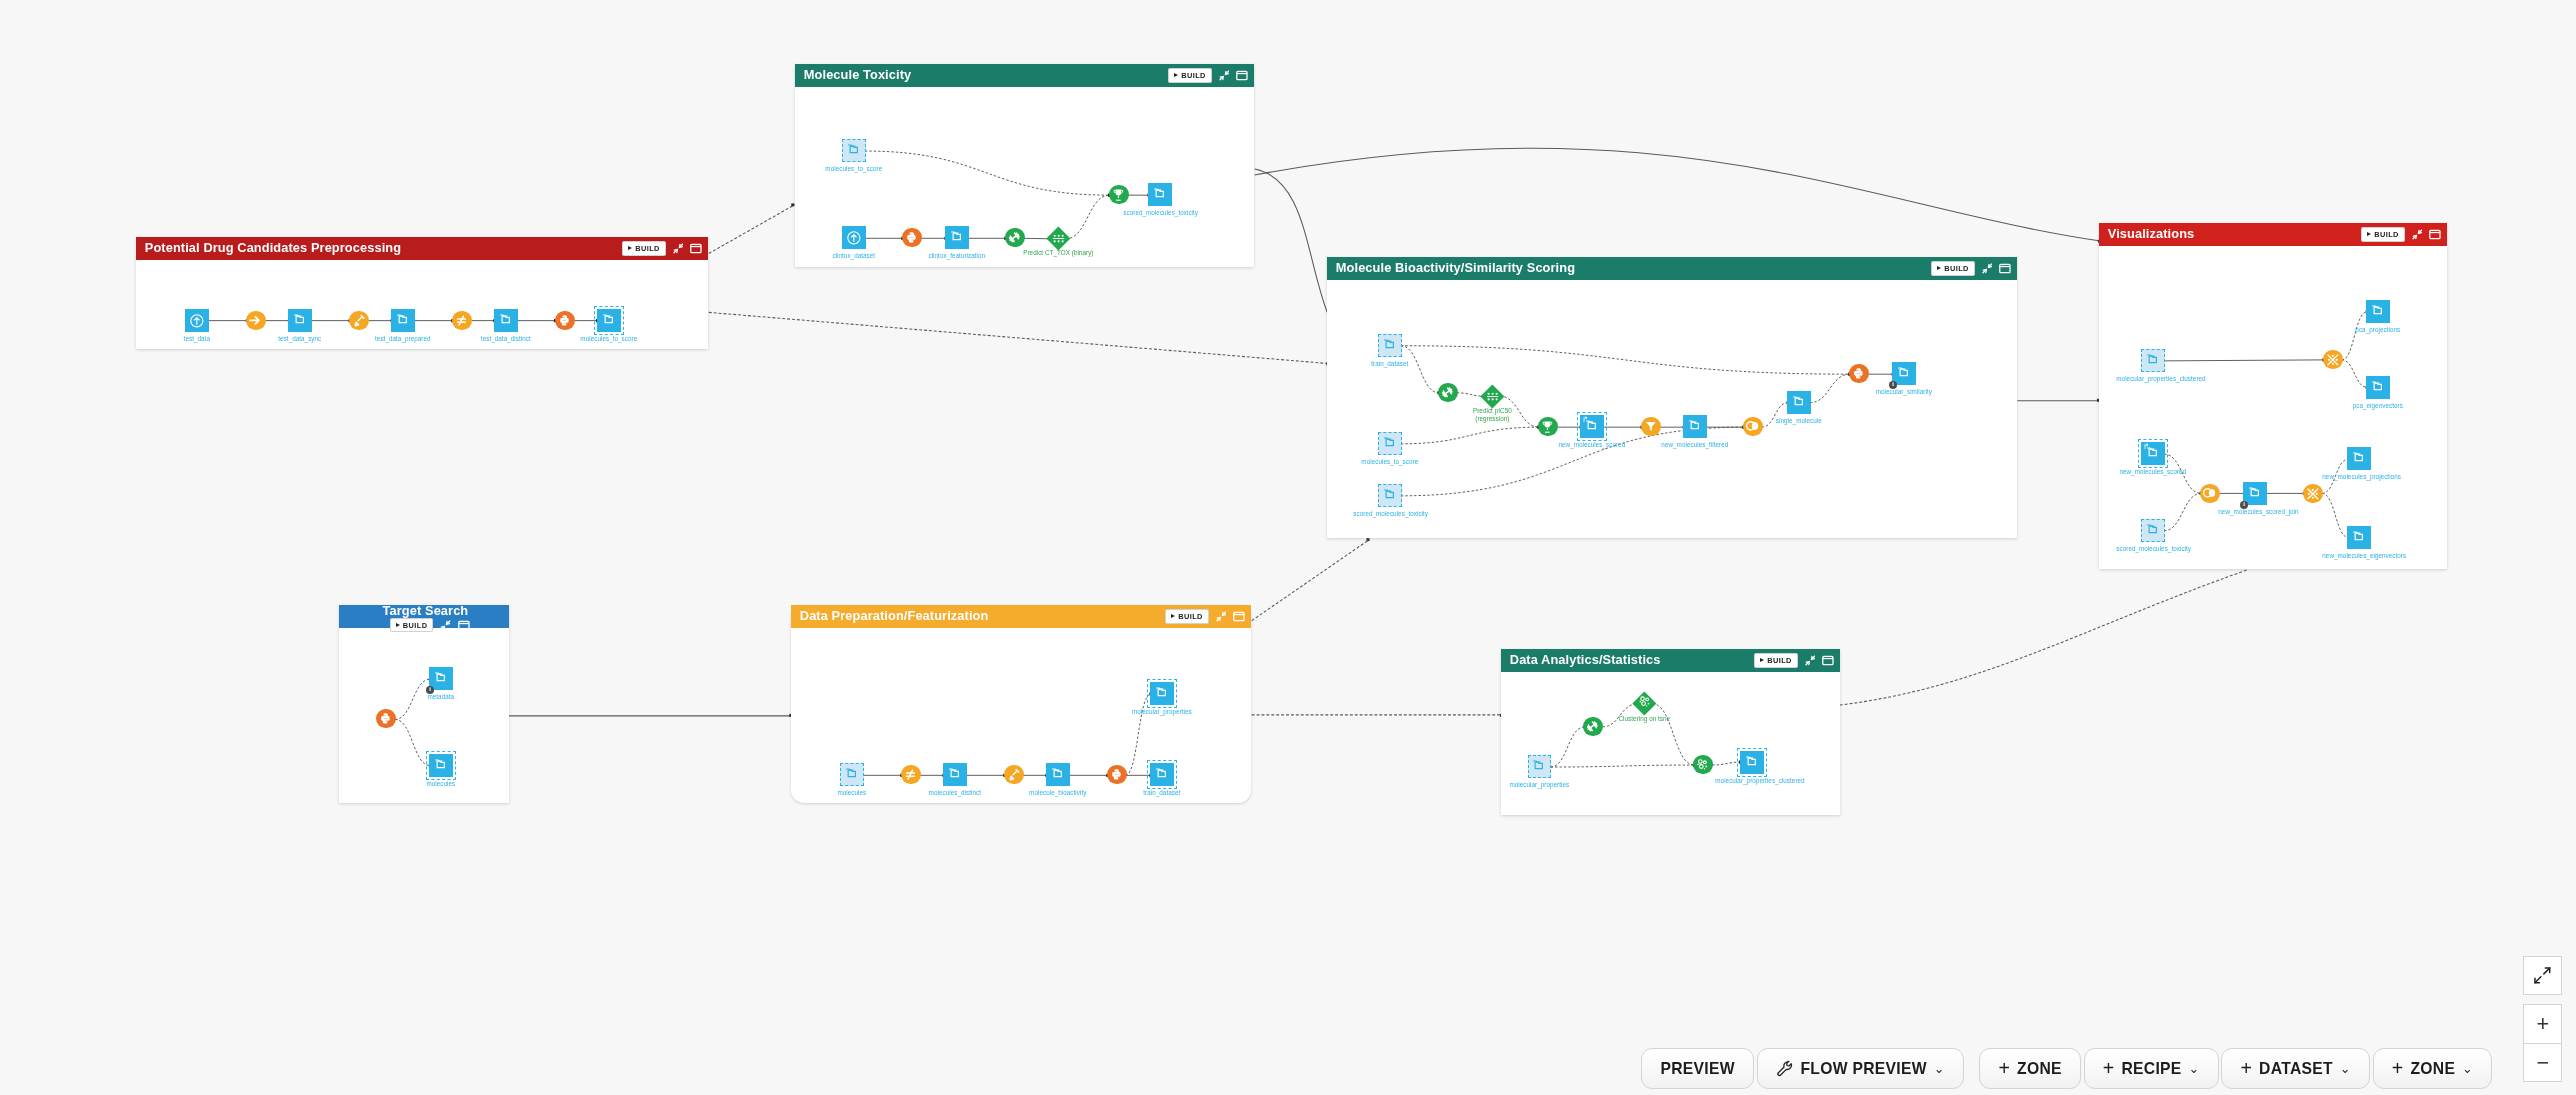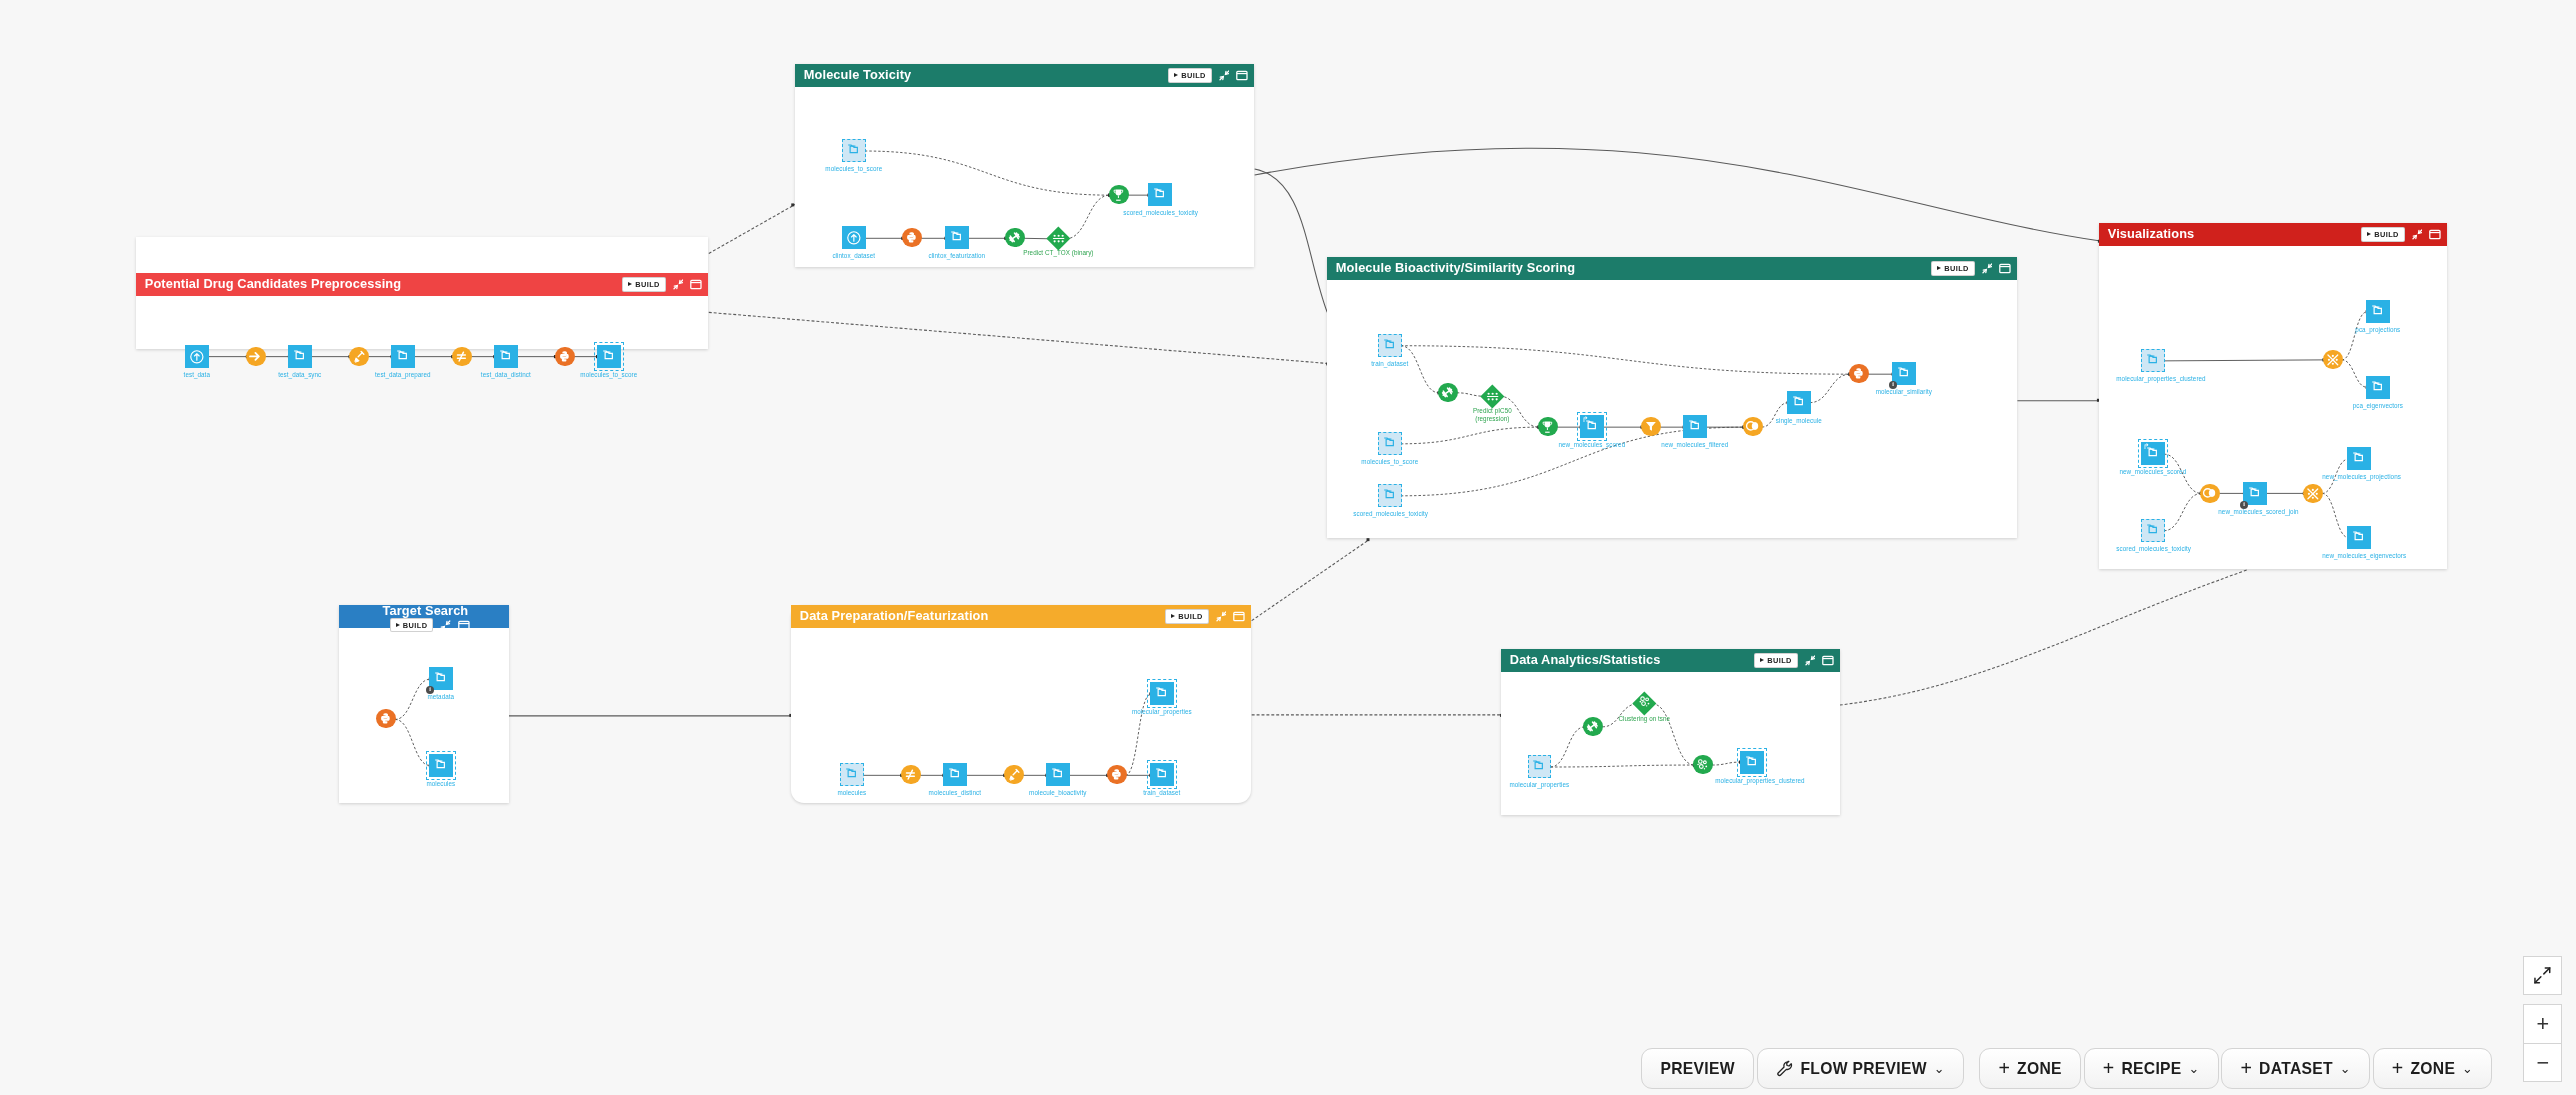--- a/index.html
+++ b/index.html
@@ -334,21 +334,21 @@
       <path d="M3.2 2.2h3l1 1.2h3.4v5.4H3.2z"></path>
       <path d="M1.2 1.0h3l1 1.2h3.4"></path>
     </g>
               </svg>
             </div>
             <div class="lbl wrap">scored_molecules_toxicity</div>
           </div>
         </div>
       </div>
       <div class="zone" style="left: 136px; top: 237px; width: 572px; height: 112px;">
-        <div class="zone-header" style="background: #ef4444; margin-top: 36px;">
+        <div class="zone-header" style="background: #b91c1c;">
           <span class="zone-title">Potential Drug Candidates Preprocessing</span>
      <span class="zone-hdr-tools">
        <span class="build-btn">
          <span class="tri"></span>
          <span>BUILD</span>
        </span>
        <span class="ico-btn">
               <svg width="10.8" height="10.8" viewBox="0 0 11 11">
   <g stroke="#fff" stroke-width="1.3" fill="none" stroke-linecap="round">
     <path d="M1 10L4.4 6.6"></path>

